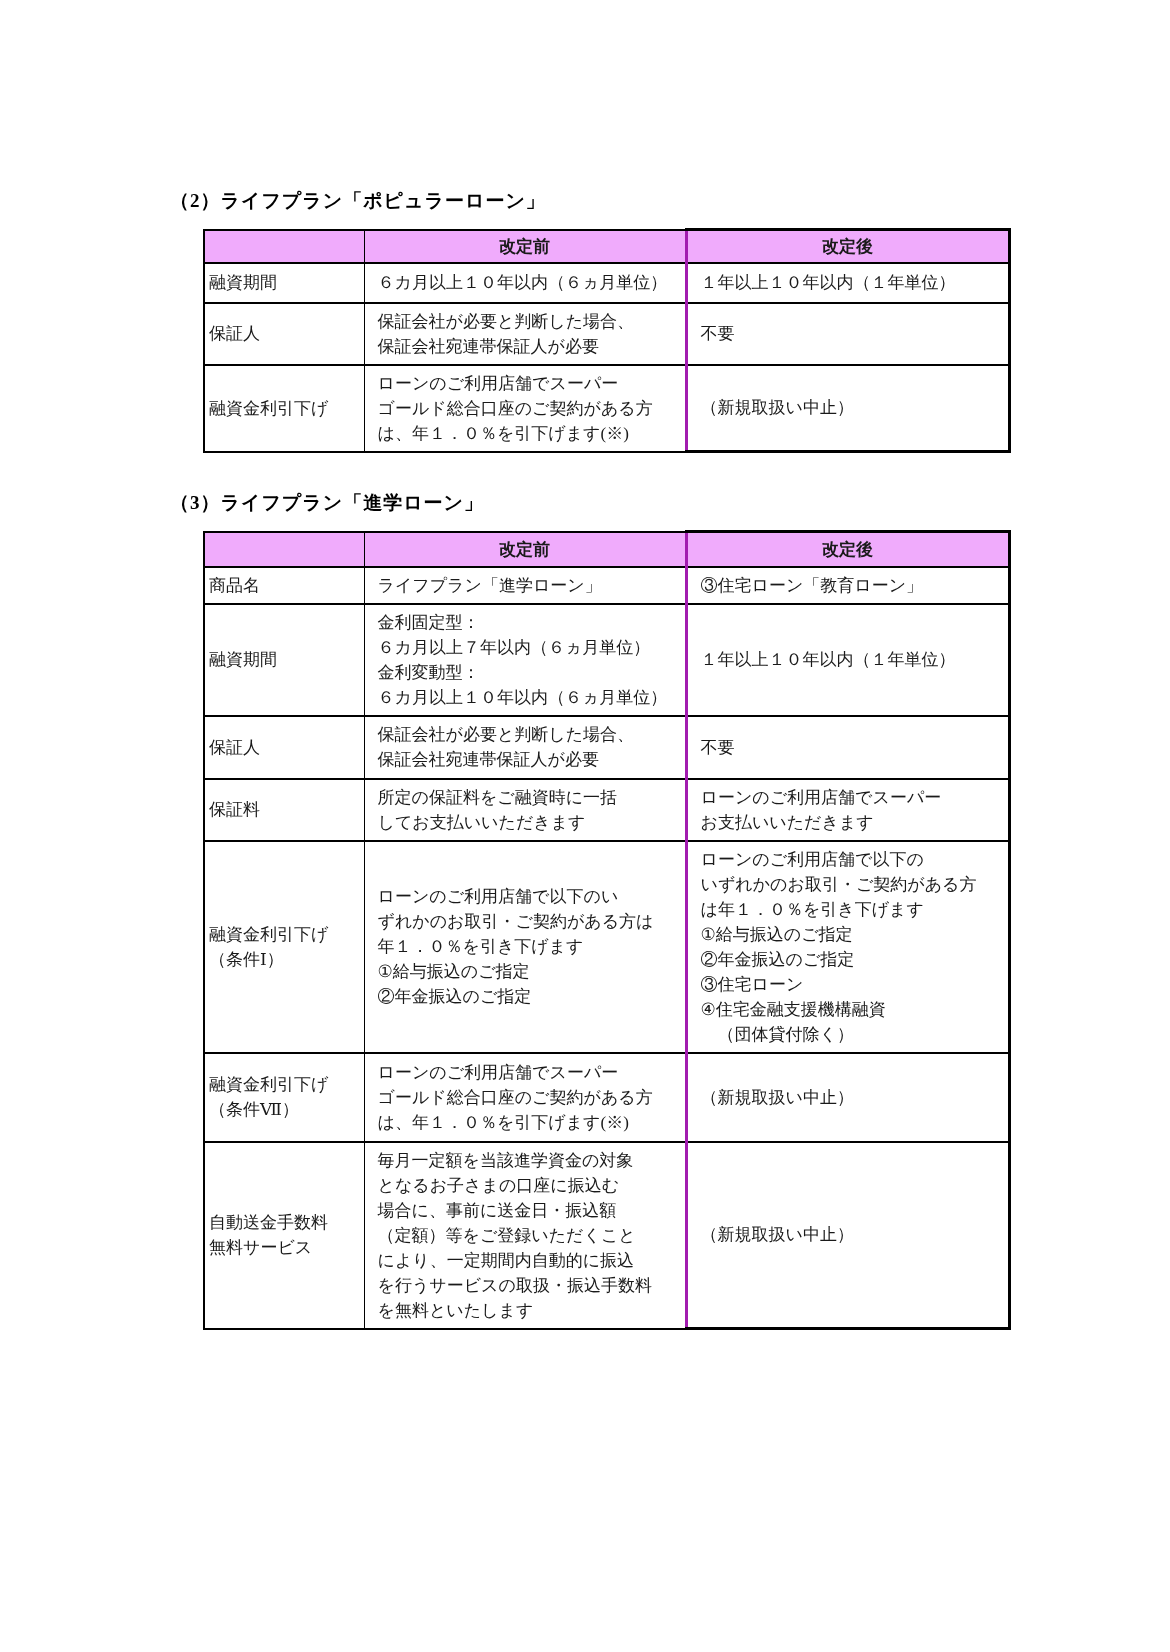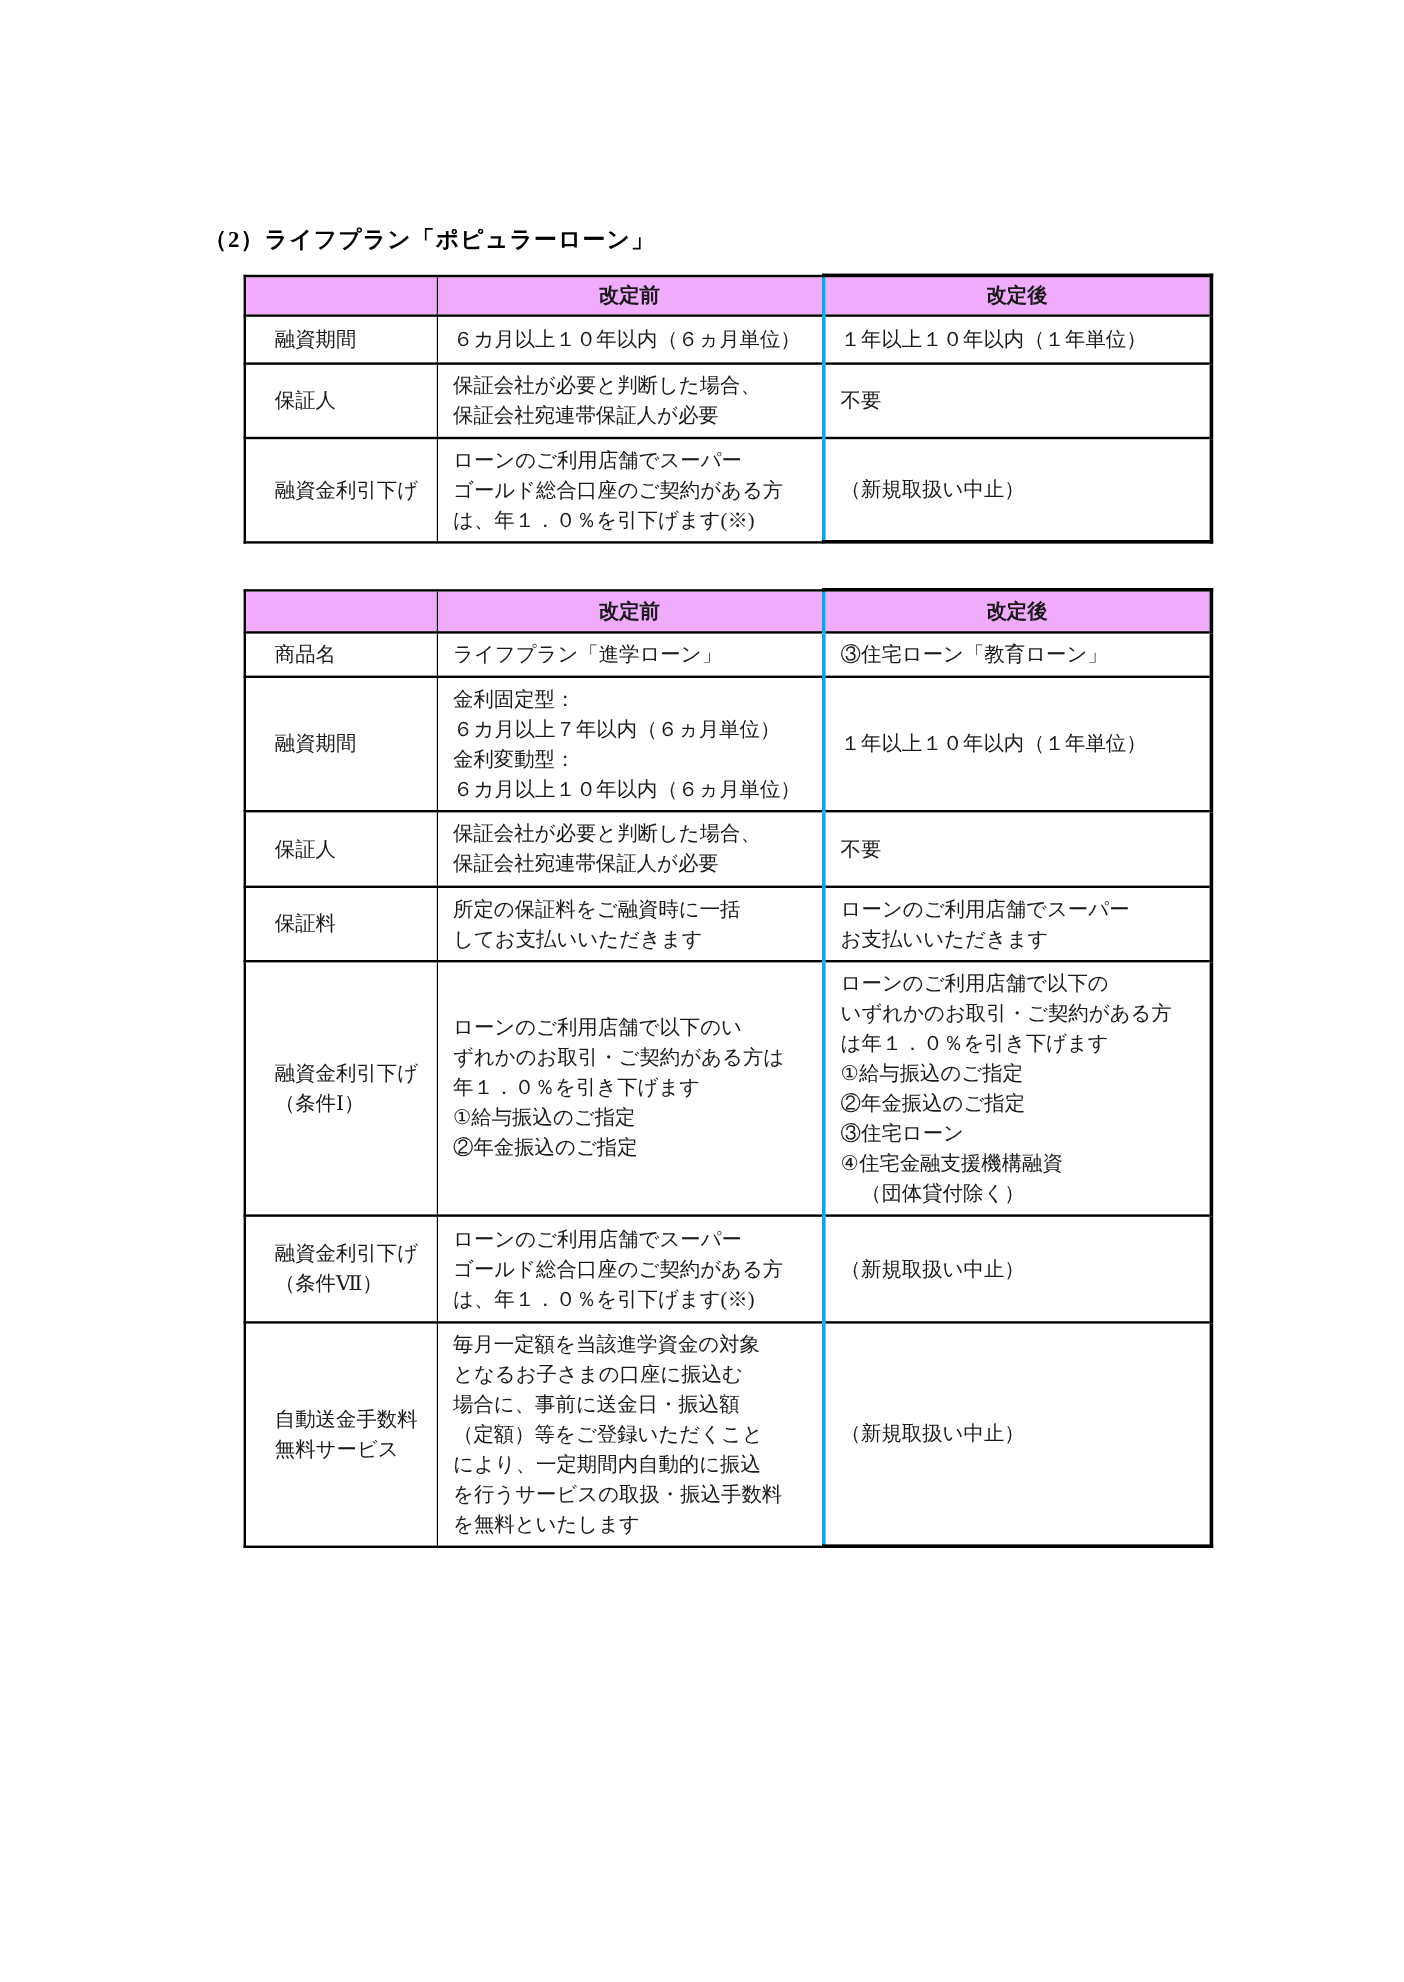--- a/index.html
+++ b/index.html
@@ -24,26 +24,26 @@
   }
   .rev-table th {
     background:#f0abfc;
     font-family:"Liberation Sans","DejaVu Sans",sans-serif;
     font-weight:bold; font-size:17px; text-align:center; padding:2px 4px;
   }
   .rev-table td {
     font-size:17px; line-height:25px; padding:5px 8px 5px 13px;
     white-space:pre-line; text-align:left;
   }
-  .rev-table td.c1 { padding-left:24px; }
+  .rev-table td.c1 { padding-left:4px; }
   
   .rev-table .c1 { border-right-width:1px; }
   .rev-table .c2 { border-left-width:1px; }
   
-  .rev-table .c3 { border-left:3px solid #0ea5e9; border-right:3px solid #000; }
+  .rev-table .c3 { border-left:3px solid #a21caf; border-right:3px solid #000; }
   .rev-table thead .c3 { border-top:3px solid #000; }
   .rev-table tr.last .c3 { border-bottom:3px solid #000; }
   
   .rh33{height:33px}.rh40{height:40px}.rh60{height:60px}.rh84{height:84px}
   .rh35{height:35px}.rh37{height:37px}.rh105{height:105px}.rh63{height:63px}
   .rh62{height:62px}.rh206{height:206px}.rh89{height:89px}.rh186{height:186px}
 </style>
 </head>
 <body>
 
@@ -81,20 +81,21 @@
           <td class="c2">ローンのご利用店舗でスーパー
 ゴールド総合口座のご契約がある方
 は、年１．０％を引下げます(※)</td>
           <td class="c3">（新規取扱い中止）</td>
         </tr>
       </tbody>
     </table>
   </section>
 
   <section class="sec-second">
+    <h2 class="sec-heading">（3）ライフプラン「進学ローン」</h2>
     <table class="rev-table">
       <colgroup>
           <col style="width:160px">
           <col style="width:322px">
           <col style="width:323px">
         </colgroup>
       <thead>
         <tr class="rh35">
           <th class="c1"></th>
           <th class="c2">改定前</th>

